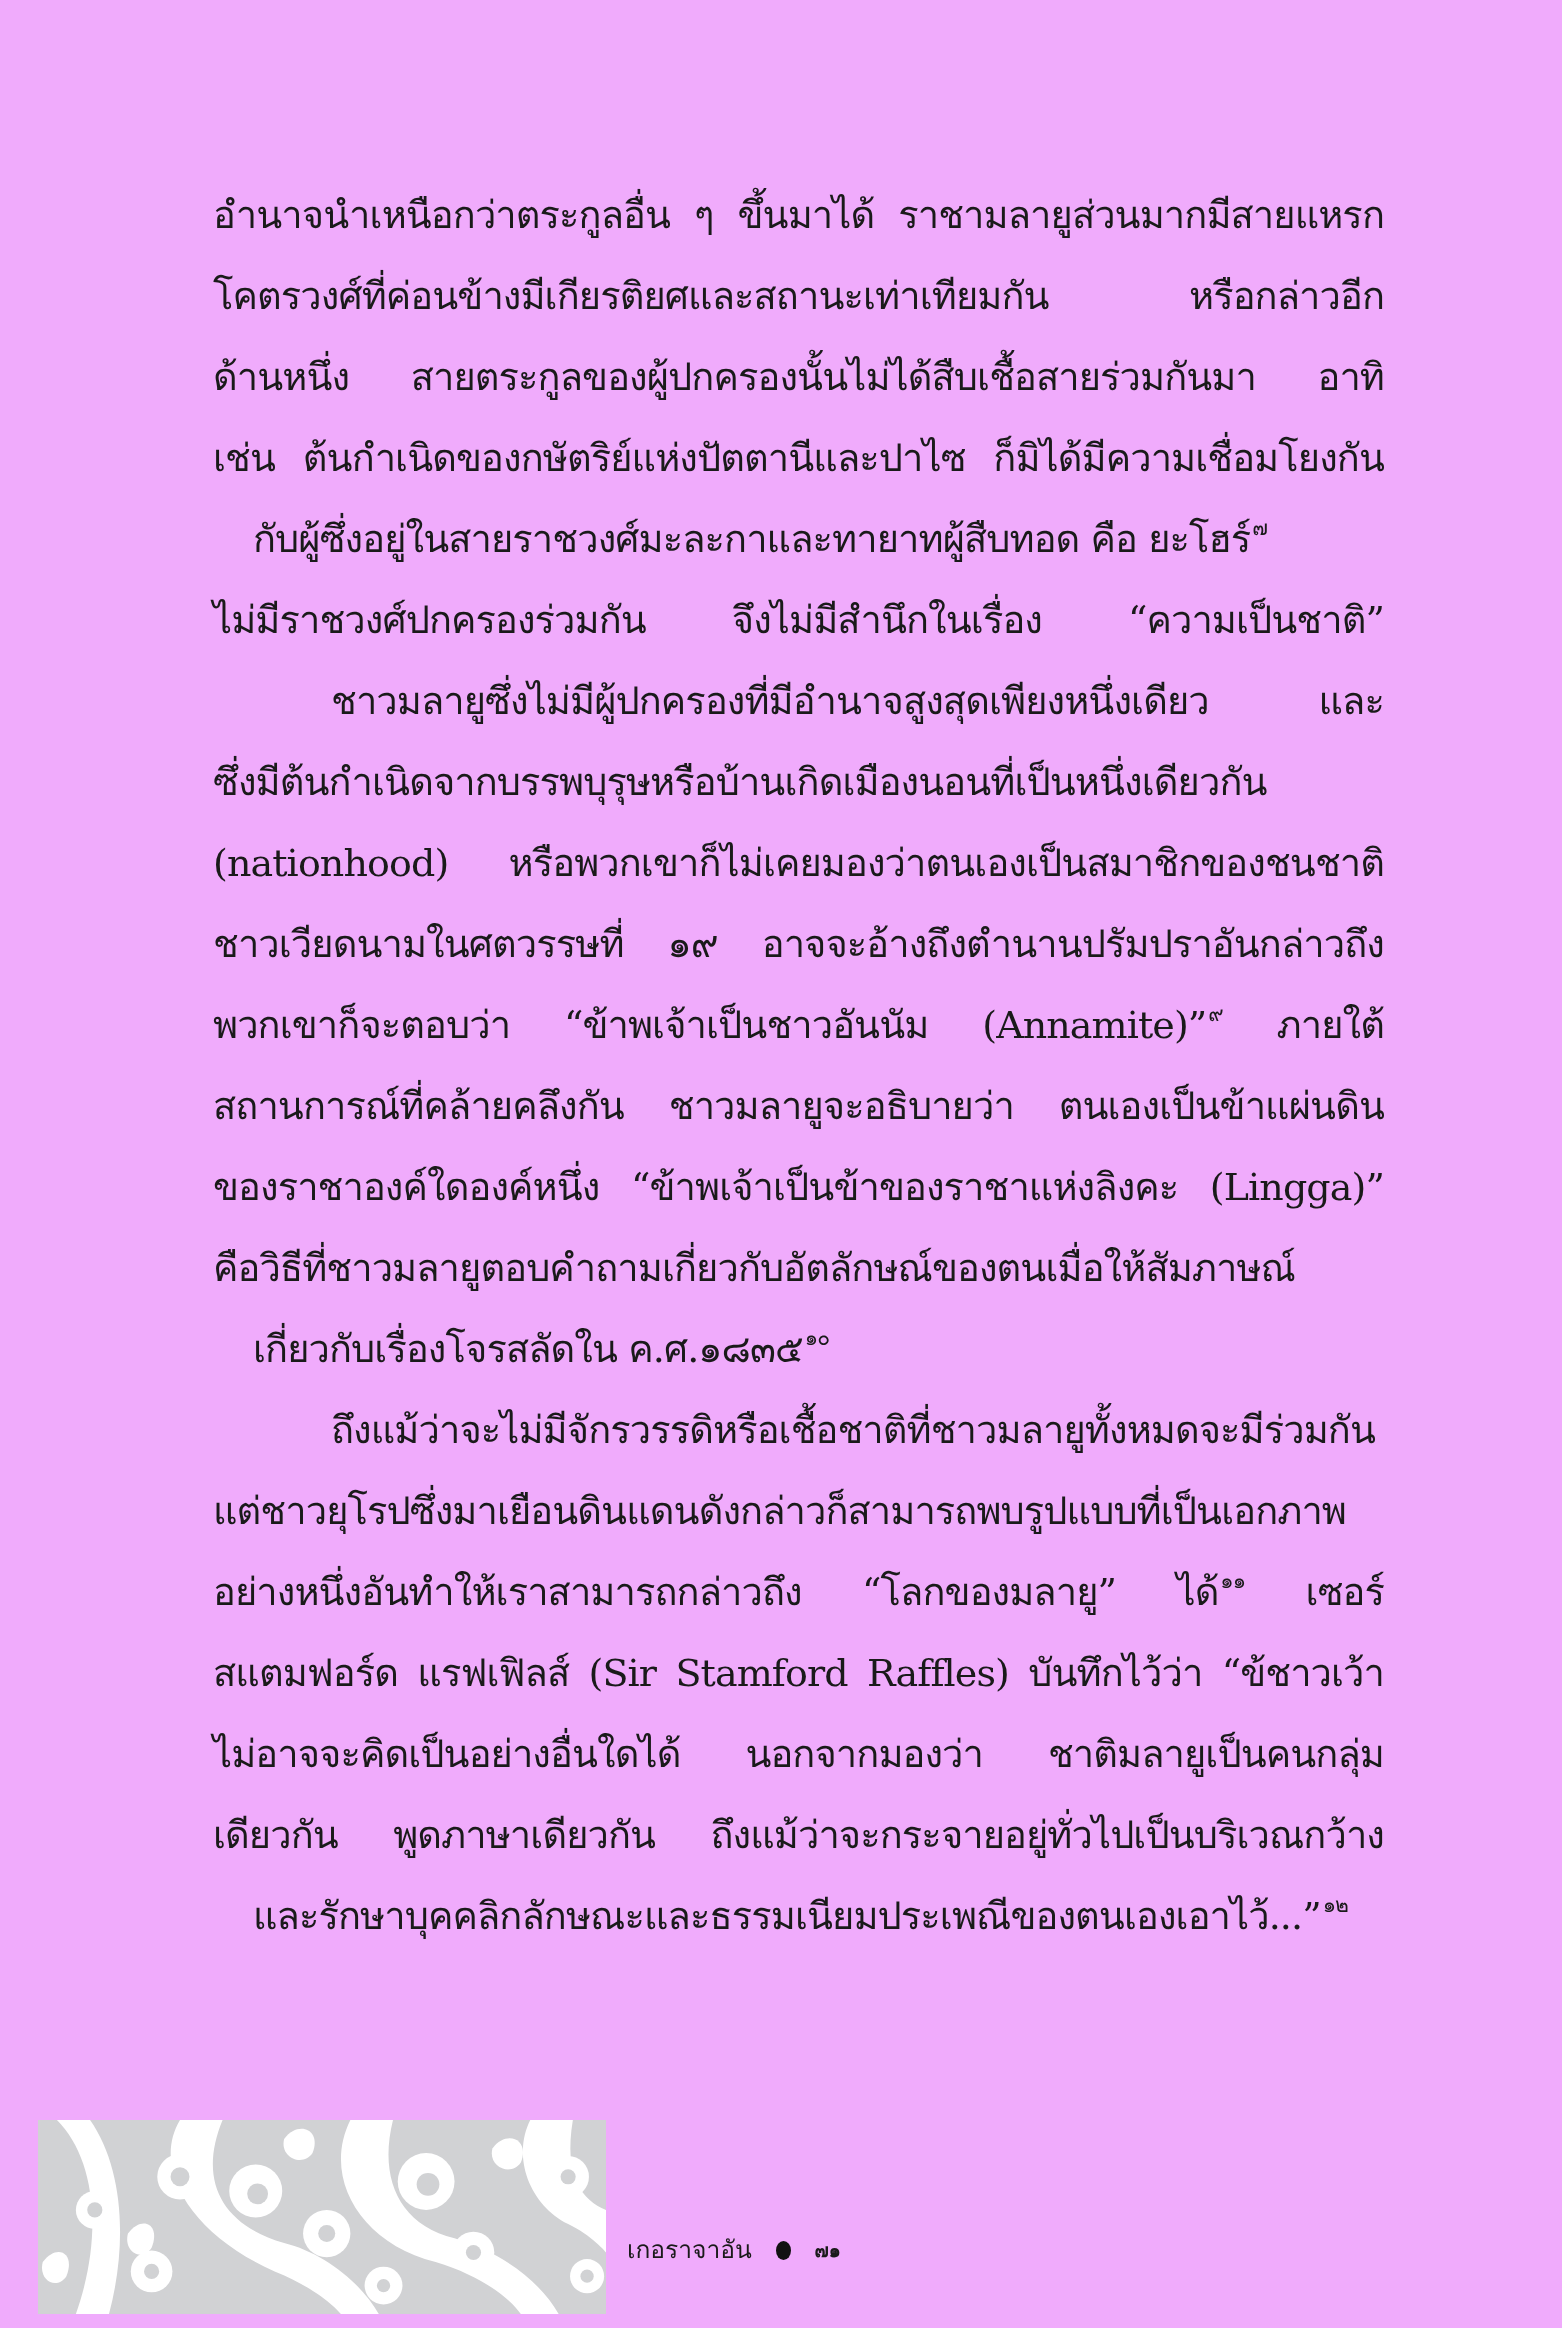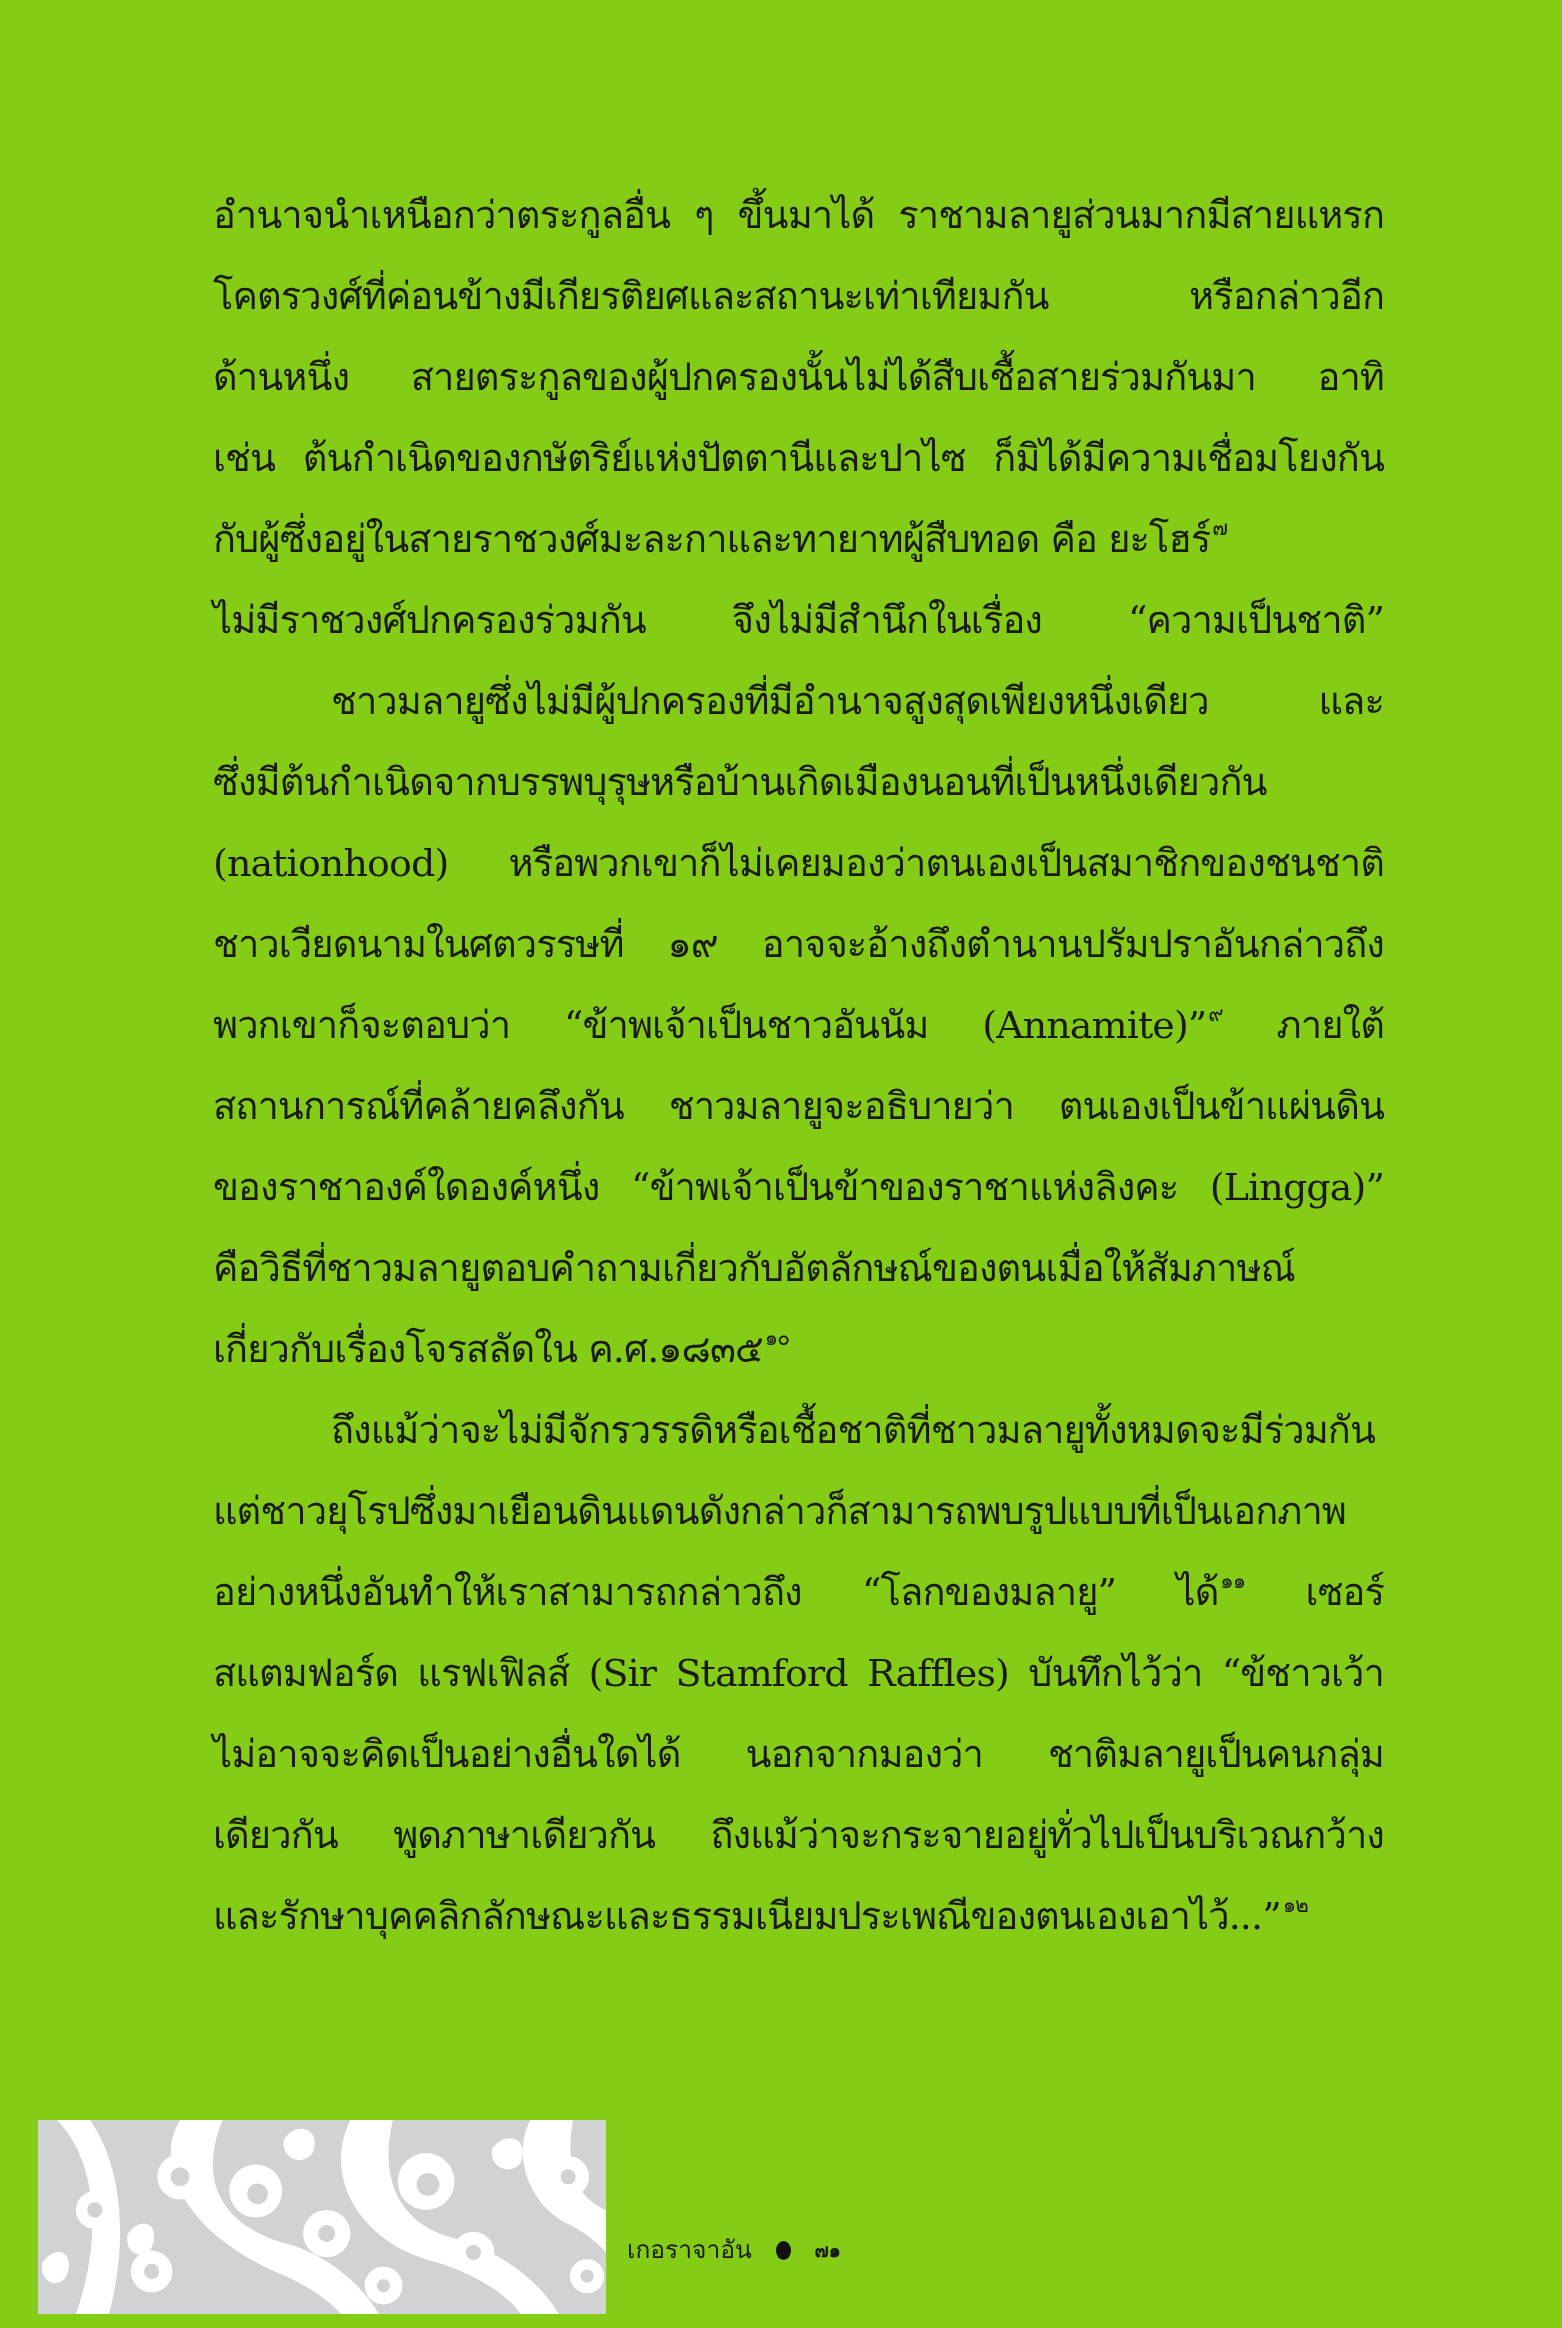--- a/index.html
+++ b/index.html
@@ -14,41 +14,42 @@
       overflow: hidden;
       font-family: "DejaVu Serif", "Liberation Serif", serif;
       color: #1a1a1a;
     }
     .page {
       position: absolute;
       left: 0;
       top: 0;
       width: 1562px;
       height: 2329px;
-      background: #84cc16;
+      background: #f0abfc;
     }
     .body-text {
       position: absolute;
       left: 213px;
       top: 175px;
       width: 1171px;
     }
     .line {
       display: block;
       height: 81px;
       line-height: 81px;
       font-size: 38px;
       white-space: nowrap;
       text-align: justify;
       text-align-last: justify;
       letter-spacing: -0.9px;
       overflow: visible;
     }
     .line.last {
       text-align-last: left;
+      margin-left: 40px;
     }
     .line.indent {
       padding-left: 118px;
     }
     .fn {
       font-size: 21px;
       vertical-align: 17px;
       line-height: 0;
       margin-left: 1.9px;
     }

